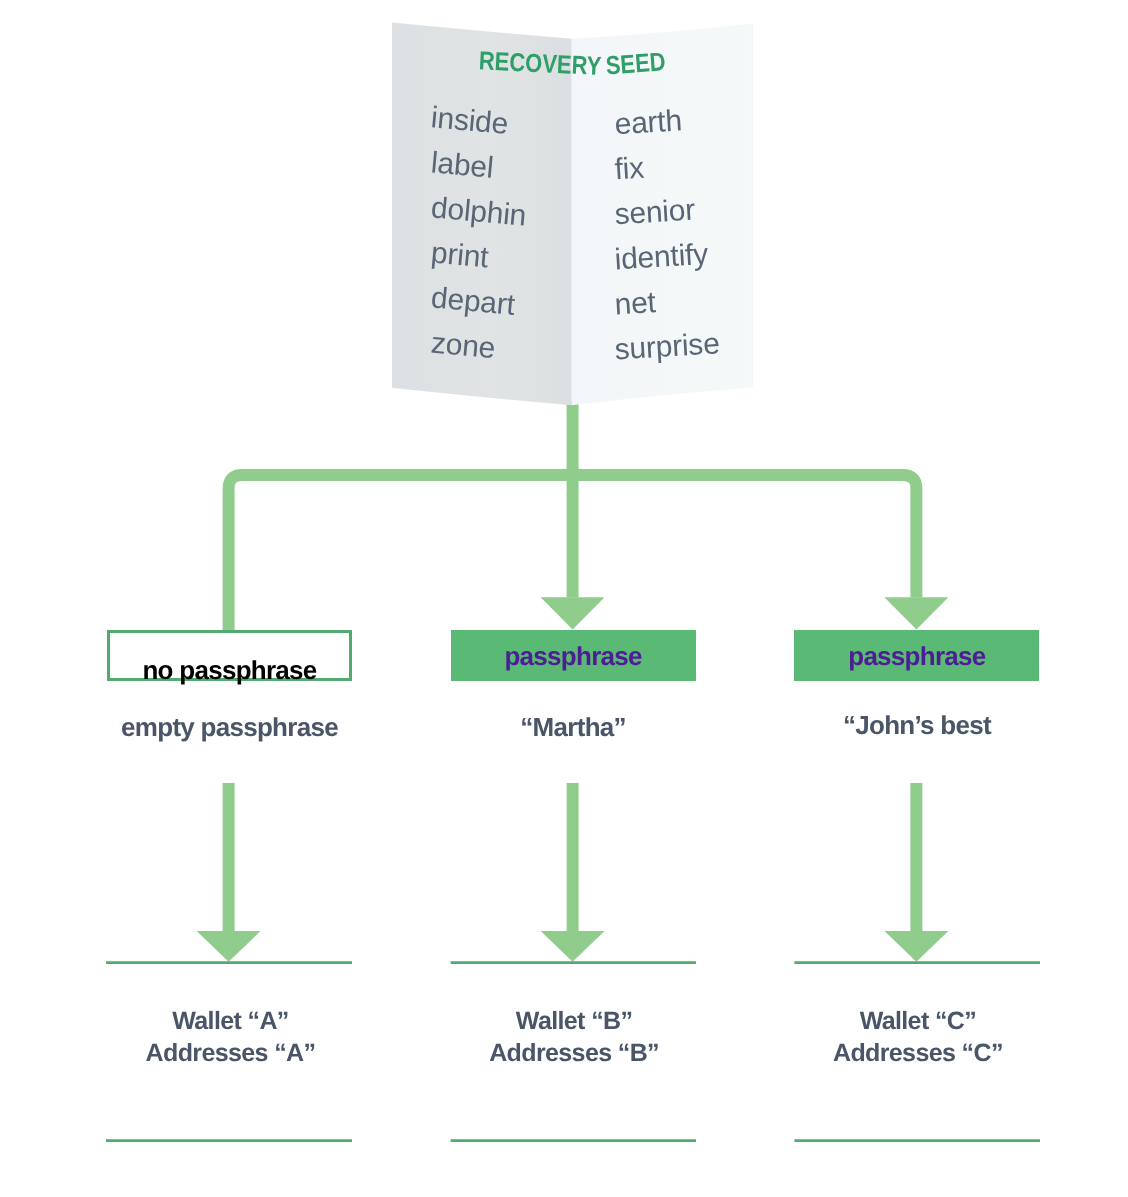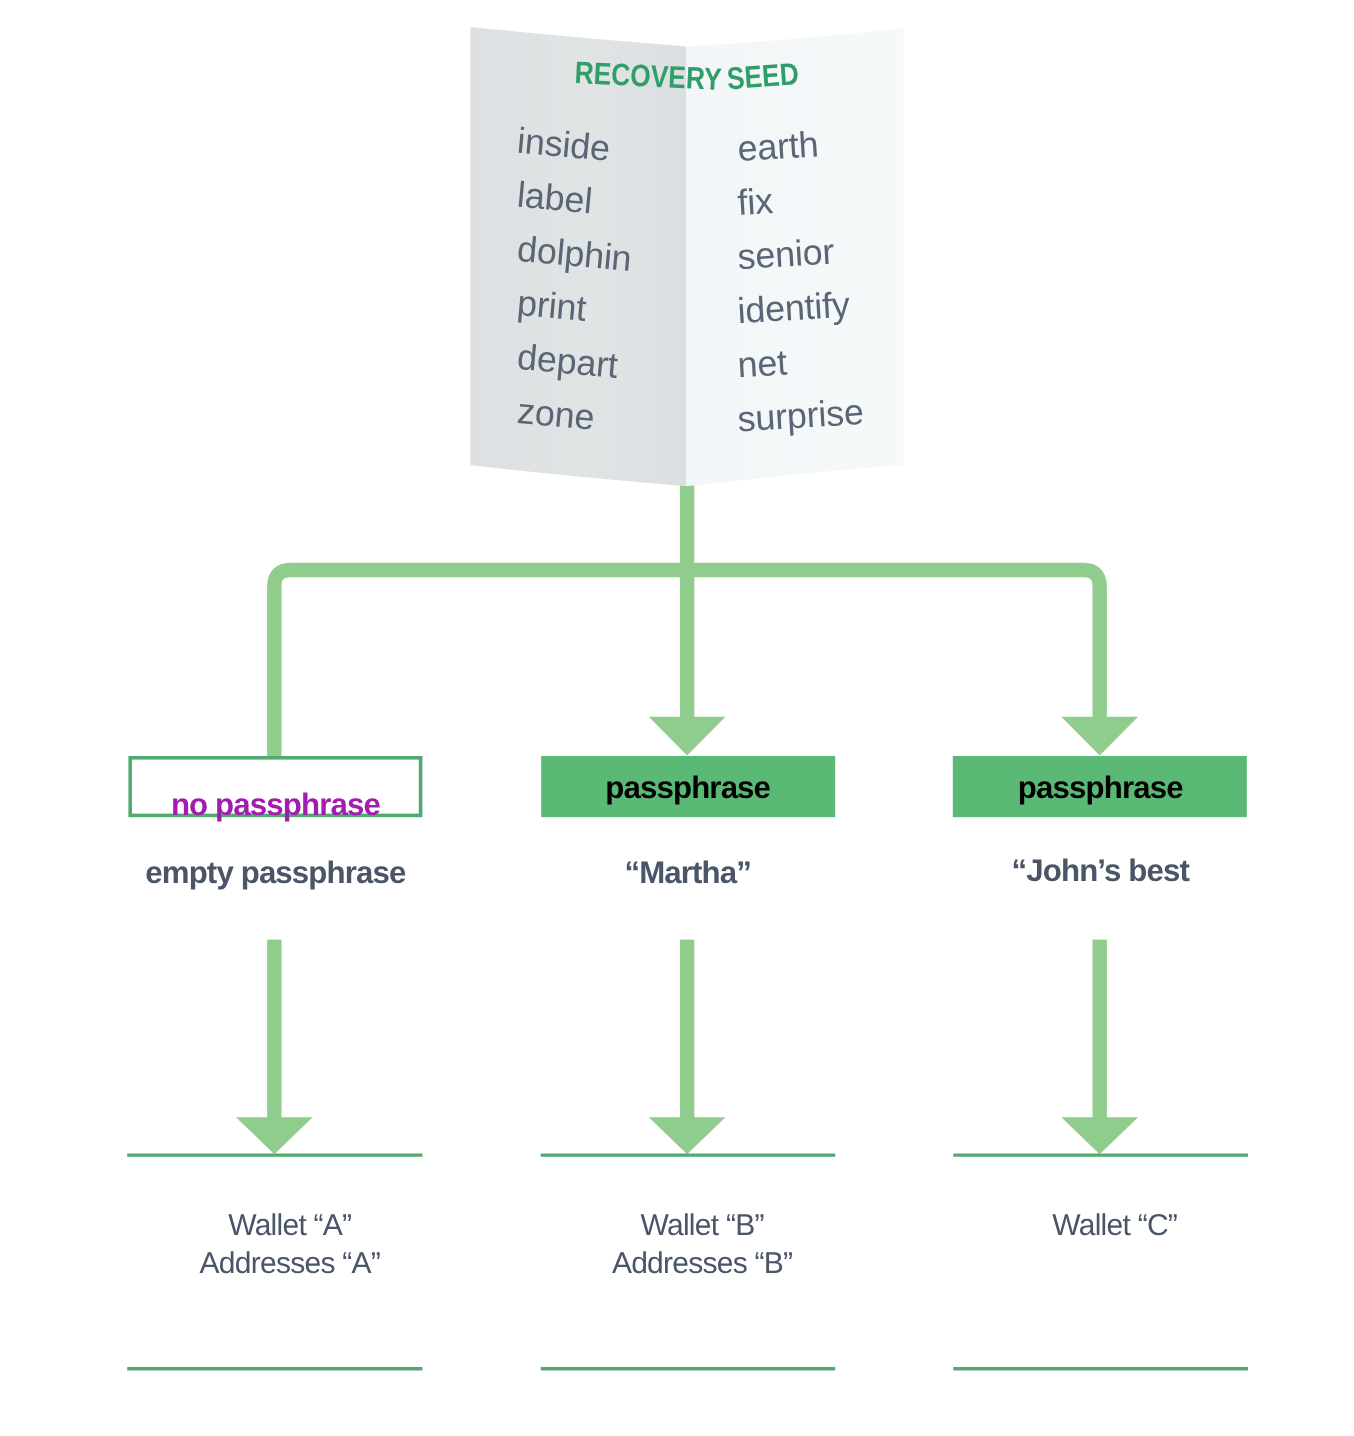--- a/index.html
+++ b/index.html
@@ -11,29 +11,29 @@
   svg.layer{position:absolute;left:0;top:0;width:1128px;height:1197px;overflow:visible;}
   #stage{will-change:transform;}
   text.w{font-family:"Liberation Sans",sans-serif;font-size:30px;font-weight:400;fill:#5a6676;letter-spacing:-0.2px;}
 
   .col{position:absolute;top:0;width:245px;}
   .box{position:absolute;top:630.4px;left:0;width:245px;height:50.4px;
        box-sizing:border-box;display:flex;align-items:center;justify-content:center;}
   .box.outline{background:#ffffff;border:3px solid #52aa70;}
   .box.filled{background:#5ab975;}
   .box span{font-size:26px;font-weight:700;line-height:1;letter-spacing:-0.72px;}
-  .box.outline span{color:#a21caf;margin-top:29px;}
-  .box.filled span{color:#000000;}
+  .box.outline span{color:#000000;margin-top:29px;}
+  .box.filled span{color:#4c1d95;}
 
   .caption{position:absolute;top:697.2px;left:0;width:245px;height:61px;text-align:center;
            display:flex;flex-direction:column;justify-content:center;
            font-size:26px;font-weight:700;color:#4a5568;line-height:31.2px;letter-spacing:-0.72px;}
   .caption.two-line{top:695.2px;gap:16px;}
-  .result{position:absolute;top:1006.4px;left:12px;width:245px;text-align:center;
-          font-size:25px;font-weight:400;color:#4a5568;line-height:31.9px;letter-spacing:-0.62px;}
+  .result{position:absolute;top:1006.4px;left:1px;width:245px;text-align:center;
+          font-size:25px;font-weight:700;color:#4a5568;line-height:31.9px;letter-spacing:-0.62px;}
 </style>
 </head>
 <body>
 
 <div id="stage">
 
   <svg class="layer" viewBox="0 0 1128 1197">
     <g fill="none" stroke="#90cd8c" stroke-width="12">
       <path d="M572.6 403 L572.6 475"></path>
       <path d="M572.6 475 L242.1 475 Q228.6 475 228.6 488.5 L228.6 630.4"></path>
@@ -132,16 +132,17 @@
 
   <div class="col" style="left:794.4px;">
     <div class="box filled">
       <span>passphrase</span>
     </div>
     <div class="caption two-line">
       <div>“John’s best</div>
     </div>
     <div class="result">
       <div>Wallet “C”</div>
+      <div>Addresses “C”</div>
     </div>
   </div>
 
 </div>
 
 </body></html>

